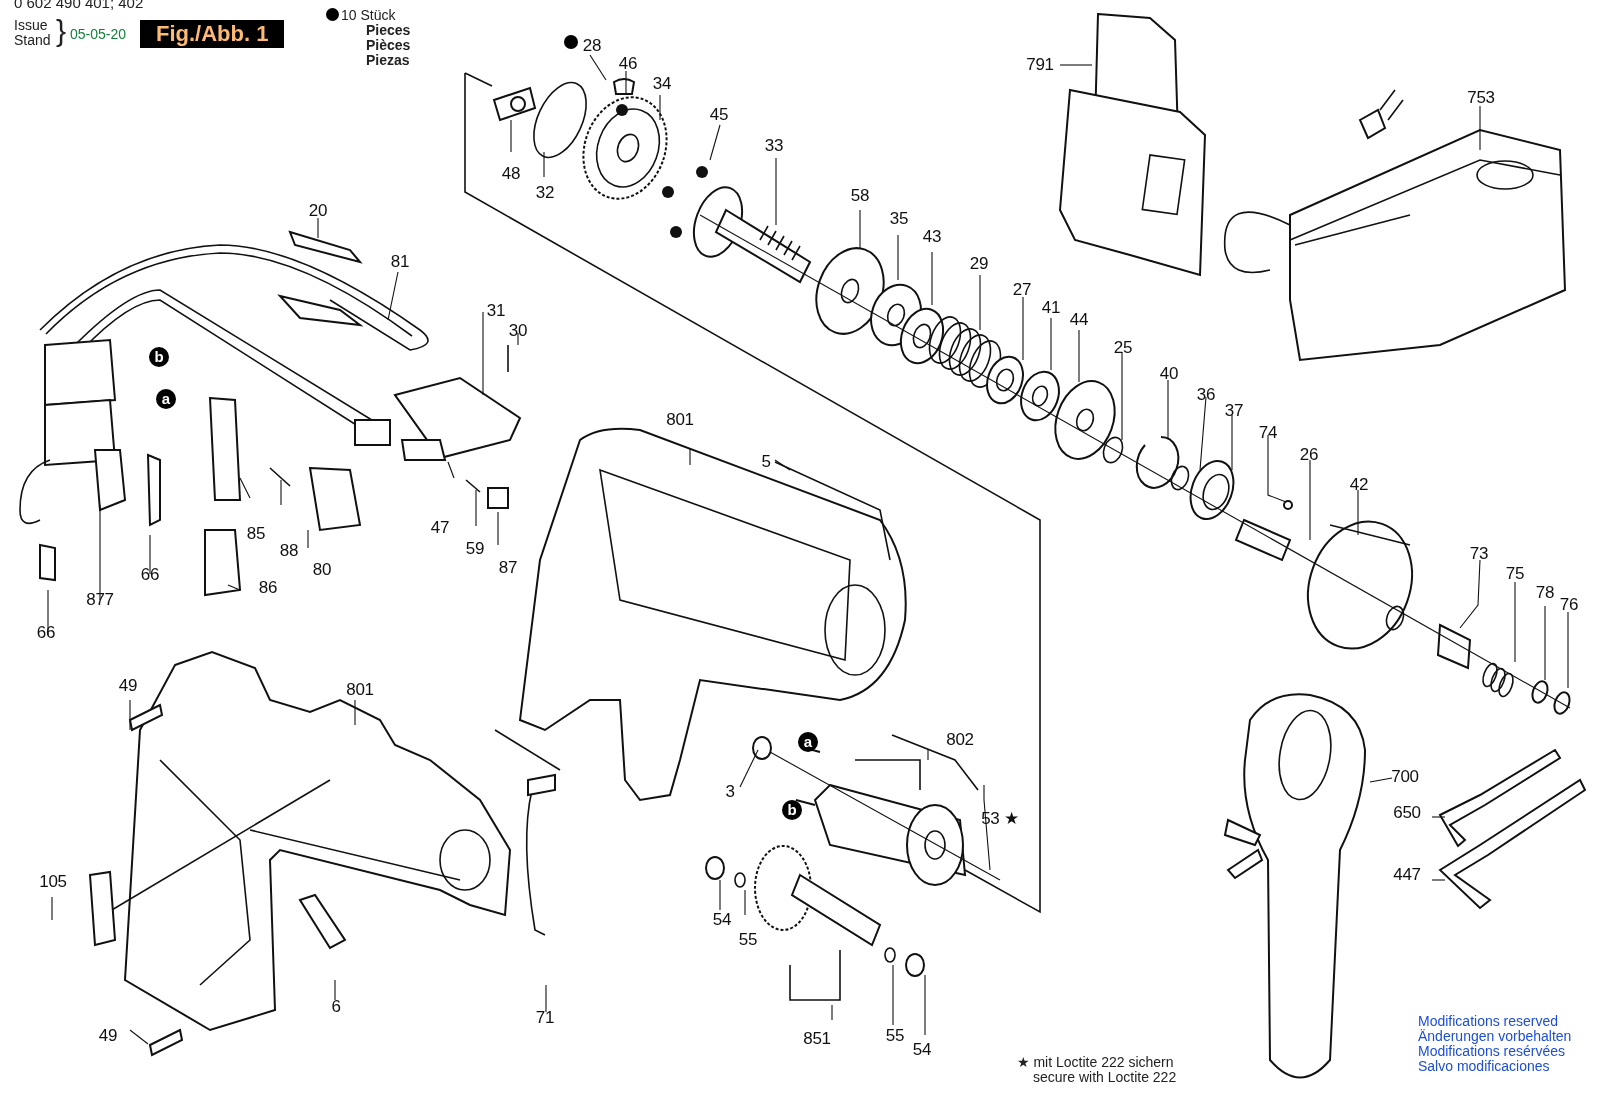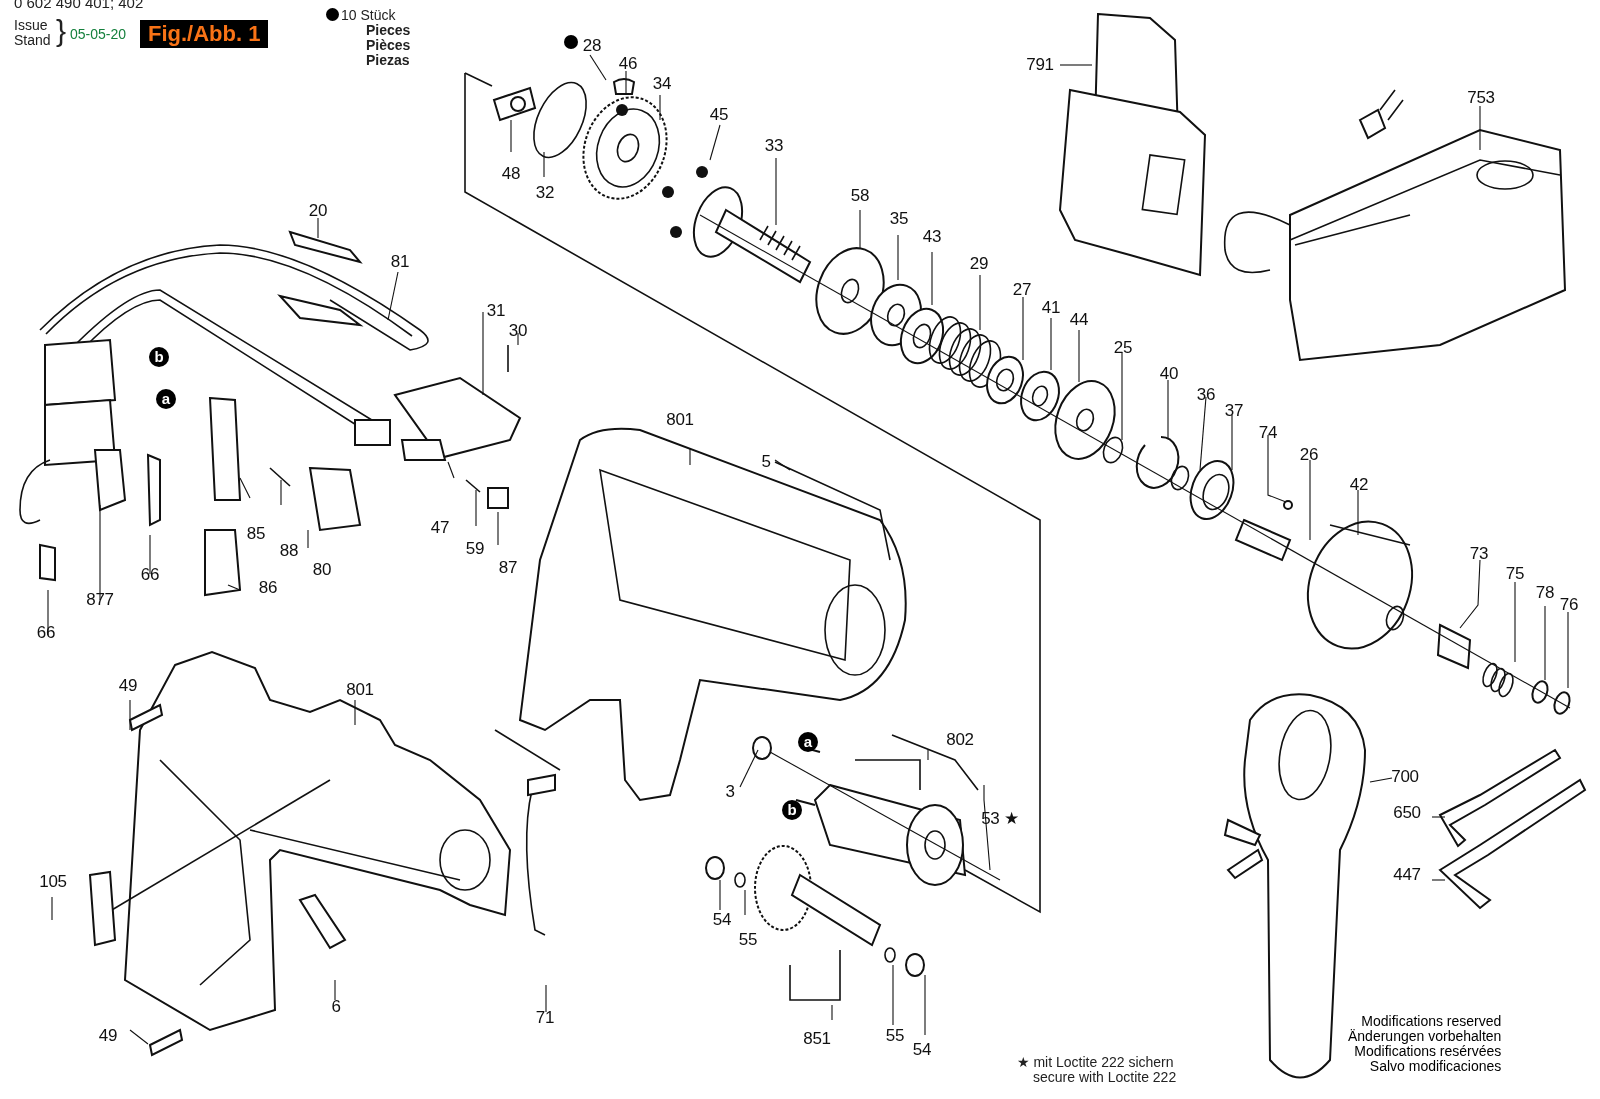--- a/index.html
+++ b/index.html
@@ -3,28 +3,28 @@
 <meta charset="utf-8">
 <style>
   html, body { margin: 0; padding: 0; background: #ffffff; }
   body { width: 1600px; height: 1099px; position: relative; overflow: hidden;
          font-family: "Liberation Sans", sans-serif; color: #111; }
   #diagram { position: absolute; left: 0; top: 0; width: 1600px; height: 1099px; }
   .hdr-num { position: absolute; left: 14px; top: -6px; font-size: 15px; color: #222; }
   .issue { position: absolute; left: 14px; top: 18px; font-size: 14px; line-height: 15px; color: #222; }
   .brace { position: absolute; left: 56px; top: 16px; font-size: 30px; line-height: 30px; color:#222; }
   .issue-date { position: absolute; left: 70px; top: 26px; font-size: 14px; color: #15803d; }
-  .fig-box { position: absolute; left: 140px; top: 20px; background: #000; color: #f97316;
-             font-weight: bold; font-size: 22px; padding: 0 8px; line-height: 28px; }
+  .fig-box { position: absolute; left: 140px; top: 20px; background: #000; color: #fdba74;
+             font-weight: bold; font-size: 22px; padding: 0 16px; line-height: 28px; }
   .pcs { position: absolute; left: 326px; top: 8px; font-size: 14px; line-height: 15px; color: #222; }
   .pcs .dot { display:inline-block; width: 13px; height: 13px; border-radius: 50%; background:#000; vertical-align: -1px; margin-right: 2px; }
   .pcs .sub { padding-left: 40px; display:block;font-weight:bold; }
   .loctite { position: absolute; left: 1017px; top: 1055px; font-size: 14px; line-height: 15px; color:#222; }
   .loctite .sub { padding-left: 16px; display:block; }
-  .mods { position: absolute; left: 1348px; top: 1014px; font-size: 14px; line-height: 15px; color:#000000;text-align:right; }
+  .mods { position: absolute; left: 1418px; top: 1014px; font-size: 14px; line-height: 15px; color:#1d4ed8; }
   .lbl { position: absolute; font-weight: normal; font-size: 17px; letter-spacing: -0.3px; color: #111; transform: translate(-50%, -50%); white-space: nowrap; }
   .badge { position: absolute; width: 20px; height: 20px; border-radius: 50%; background: #000; color: #fff;
            font-weight: bold; font-size: 15px; line-height: 19px; text-align: center; transform: translate(-50%, -50%); }
   svg .ln { stroke: #111; stroke-width: 1.6; fill: none; }
   svg .pt { stroke: #111; stroke-width: 2; fill: #fff; }
   svg .thin { stroke: #111; stroke-width: 1.1; fill: none; }
   svg .blk { fill: #111; stroke: none; }
 </style>
 </head>
 <body>

